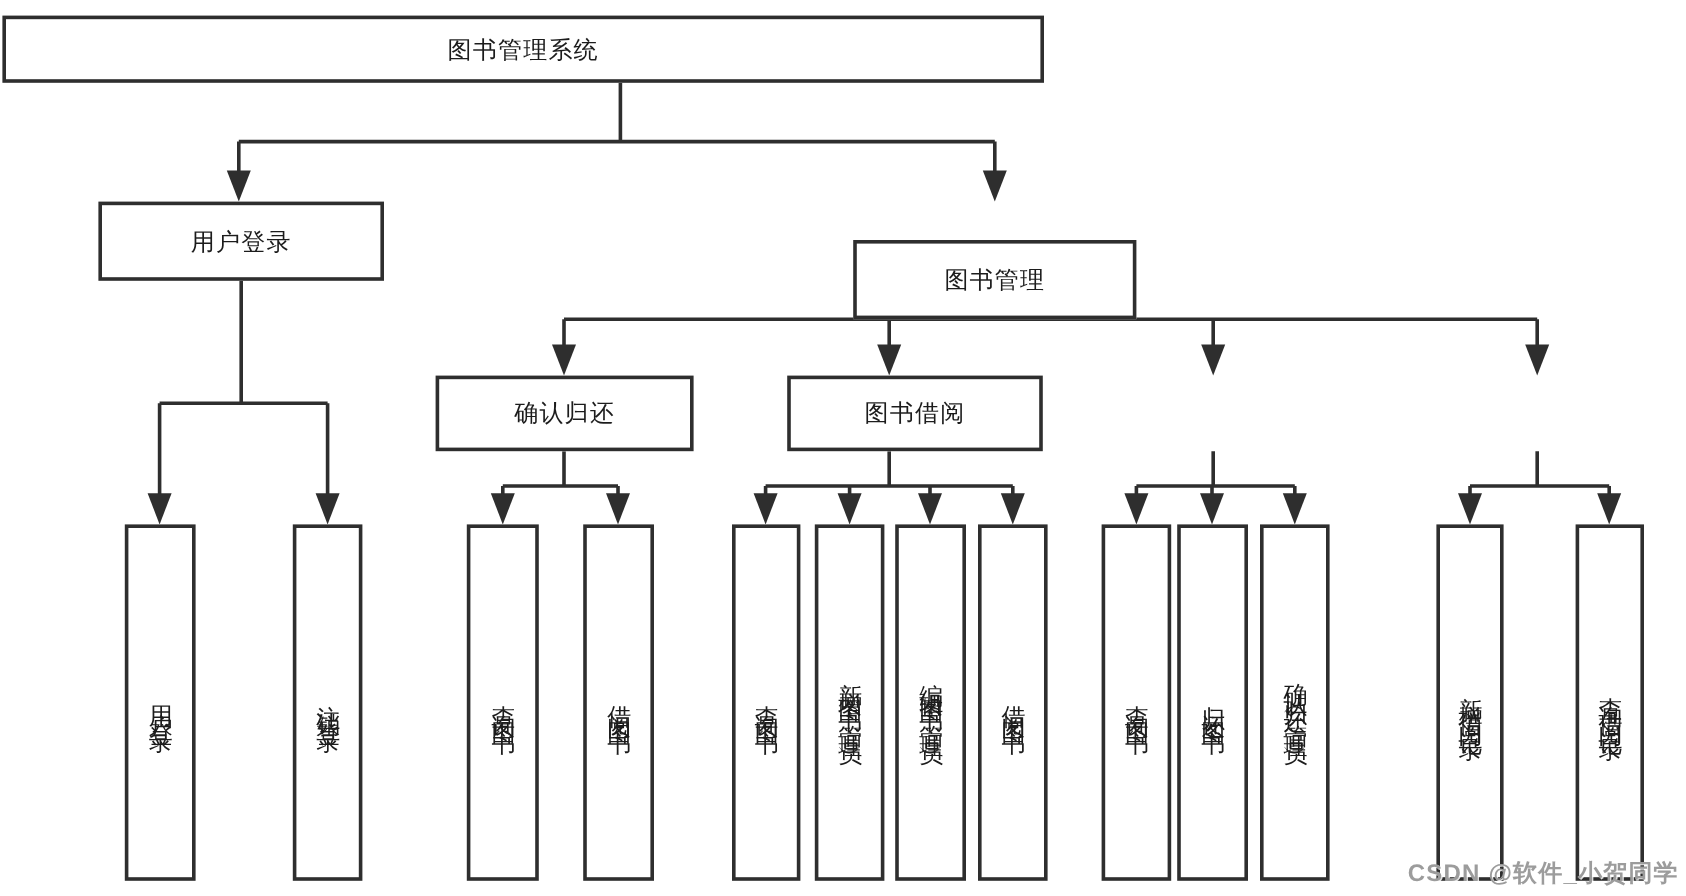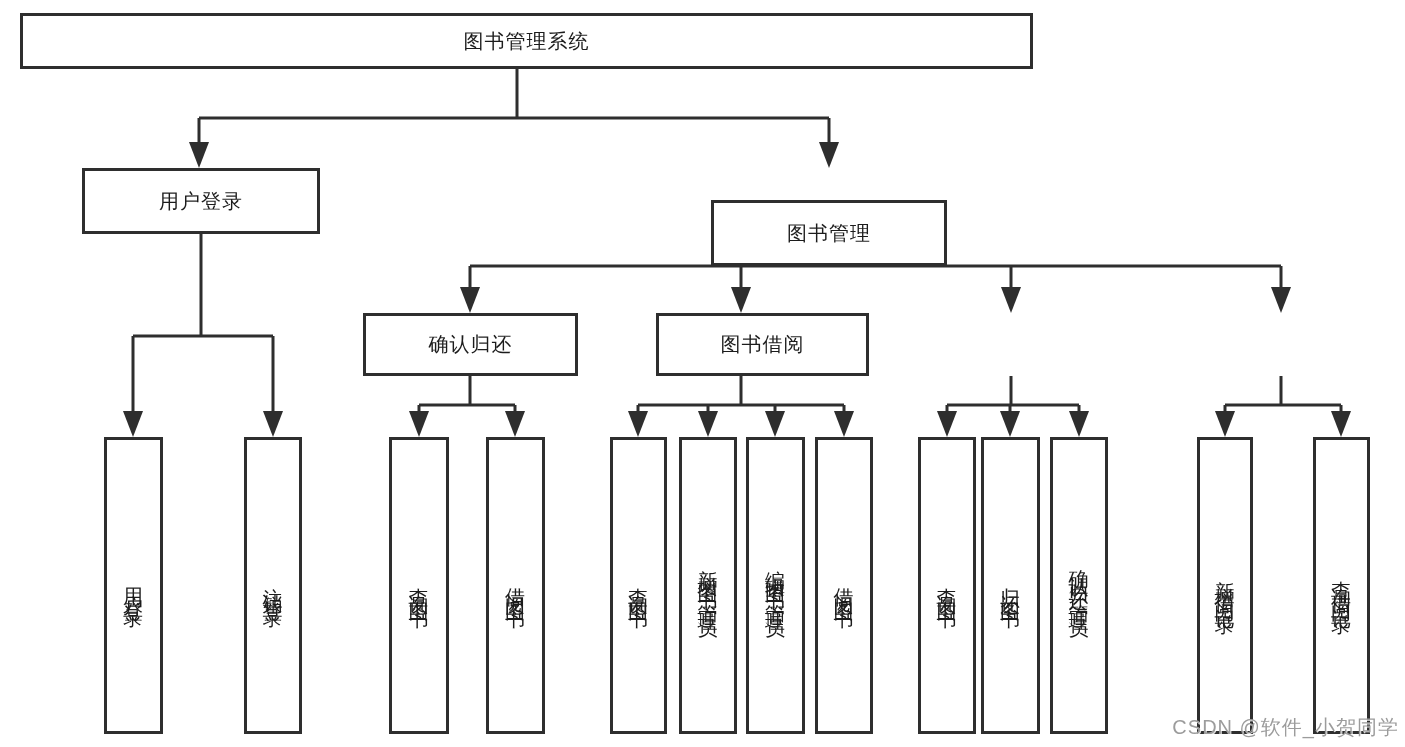--- a/index.html
+++ b/index.html
@@ -27,21 +27,21 @@
     border: 3px solid #2e2e2e;
     display: flex;
     align-items: center;
     justify-content: center;
     z-index: 2;
     font-size: 20px;
     letter-spacing: 1px;
     color: #1c1c1c;
     text-align: center;
   }
-  .node.root  { left: 20px;  top: 13px;  width: 1013px; height: 56px; }
+  .node.root  { left: 2px;  top: 13px;  width: 868px; height: 56px; }
   .node.l2a   { left: 82px;  top: 168px; width: 238px;  height: 66px; }
   .node.l2b   { left: 711px; top: 168px; width: 236px;  height: 66px; margin-top: 32px; }
   .node.l3    { top: 313px;  height: 63px; }
   .node.l3a   { left: 363px; width: 215px; }
   .node.l3b   { left: 656px; width: 213px; }
   .node.l3c   { left: 905px; width: 213px; }
   .node.l3d   { left: 1175px; width: 212px; }
   .node.leaf  { top: 437px; height: 297px; }
   .vtext {
     writing-mode: vertical-rl;
@@ -54,20 +54,21 @@
   .watermark {
     position: absolute;
     right: 6px;
     bottom: 6px;
     z-index: 3;
     font-size: 20px;
     color: #9c9c9c;
     text-shadow: 1px 1px 0 rgba(255,255,255,0.85);
     letter-spacing: 1px;
     white-space: nowrap;
+    font-weight: bold;
   }
 </style>
 </head>
 <body>
 
 <div class="canvas">
 
   <svg class="connectors" viewBox="0 0 1405 747" xmlns="http://www.w3.org/2000/svg" fill="none" stroke="#2e2e2e" stroke-width="3">
 
     <g>

